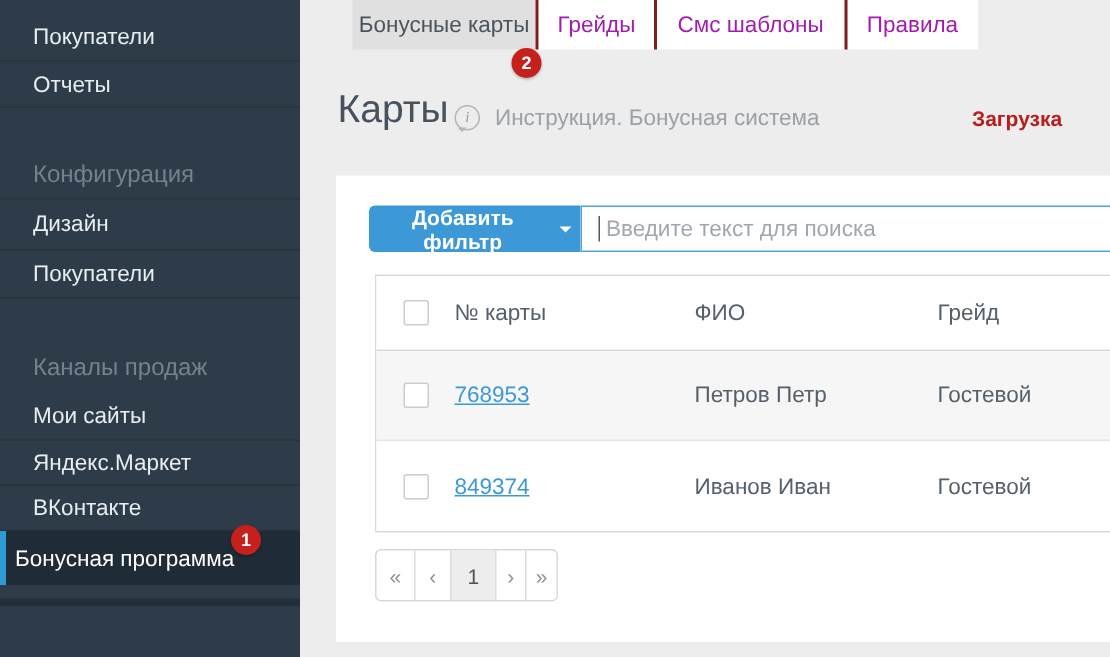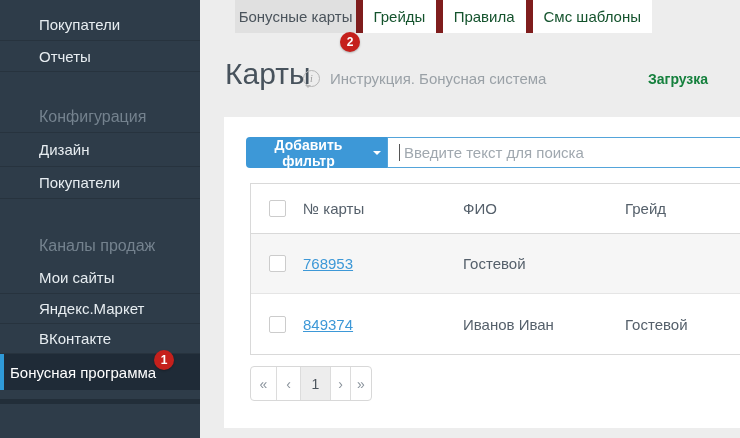--- a/index.html
+++ b/index.html
@@ -4,53 +4,53 @@
 <style>
   html,body{margin:0;padding:0}
   body{
     width:740px;height:438px;overflow:hidden;position:relative;
     background:#ededed;font-family:"Liberation Sans",sans-serif;
     -webkit-font-smoothing:antialiased;
   }
   
   .sidebar{position:absolute;left:0;top:0;width:200px;height:438px;background:#2e3c49}
   .sb{box-sizing:border-box;display:flex;align-items:center;position:relative;
-      padding-left:39px;color:#e7edf1;font-size:15px;cursor:default}
+      padding-left:22px;color:#e7edf1;font-size:15px;cursor:default}
   .sb.bordered{border-bottom:1px solid #27333e}
   .sb-header{color:#74828e;font-size:16px}
   .sb.active{background:#1f2b37;border-left:4px solid #2f9ad8;padding-left:6px;color:#fff}
   .spacer{box-sizing:border-box}
   .darkstrip{background:#222e39}
   .h5{height:5px}.h8{height:8px}.h9{height:9px}.h30{height:30px}.h31{height:31px}
   .h32{height:32px}.h33{height:33px}.h34{height:34px}.h36{height:36px}
   .badge{position:absolute;background:#c5201c;color:#fff;border-radius:50%;
          width:20px;height:20px;line-height:20px;text-align:center;
          font-size:12px;font-weight:bold;box-shadow:0 1px 2px rgba(0,0,0,.25);z-index:5}
   .sb .badge{top:-4px;right:26px}
   
   .main{position:absolute;left:200px;top:0;width:452px;height:438px}
   .tabbar{height:33px;display:flex;padding-left:35px;box-sizing:border-box;background:#ededed}
   .tab{display:flex;align-items:center;justify-content:center;font-size:15px;
        position:relative;box-sizing:border-box;cursor:default;white-space:nowrap}
   .tab.active{background:#e0e0e0;color:#4b545c;width:155px}
-  .tab.inactive{background:#ffffff;color:#14532d;border-left:7px solid #7f1d1d}
+  .tab.inactive{background:#ffffff;color:#a21caf;border-left:2px solid #7f1d1d}
   .tab-grades{width:100px}.tab-rules{width:113px}.tab-sms{width:160px}
   .tab .badge{right:-4px;bottom:-19px;top:auto}
   
   .content{position:absolute;left:0;top:33px;width:560px;height:405px}
-  .page-title{position:absolute;left:25px;top:24px;font-size:30px;color:#47525c}
+  .page-title{position:absolute;left:25px;top:24px;font-size:26px;color:#47525c}
   .info-icon{position:absolute;left:103px;top:37px;width:15px;height:15px;
              border:1px solid #b5b5b5;border-radius:50%;color:#9b9b9b;
              font-size:10px;line-height:15px;text-align:center;font-style:italic;
              font-family:"Liberation Serif",serif}
   .info-icon::after{content:"";position:absolute;left:1px;bottom:-5px;
              border:3px solid transparent;border-top-color:#b5b5b5}
   .subtitle{position:absolute;left:130px;top:37px;font-size:15px;color:#9aa1a7;white-space:nowrap}
   .loading{position:absolute;left:448px;top:38px;font-size:14px;font-weight:bold;
-           color:#15803d;white-space:nowrap}
+           color:#b91c1c;white-space:nowrap}
   
   .card{position:absolute;left:24px;top:84px;width:600px;height:311px;background:#fff}
   .filter-row{position:absolute;left:22px;top:20px;height:31px;display:flex}
   .btn-filter{box-sizing:border-box;width:141px;height:31px;background:#3d98d7;border:none;
               border-radius:4px 0 0 4px;color:#fff;font-size:14px;font-weight:bold;
               font-family:"Liberation Sans",sans-serif;display:flex;align-items:center;
               justify-content:center;gap:8px;cursor:pointer}
   .caret-down{width:0;height:0;border:4px solid transparent;border-top-color:#fff;margin-top:4px}
   .search-wrap{position:relative;width:392px;height:31px}
   .search-input{box-sizing:border-box;width:100%;height:100%;border:1px solid #53a4da;
@@ -125,25 +125,25 @@
 <div class="main">
 
   <div class="tabbar">
     <div class="tab active">
       <span>Бонусные карты</span>
       <span class="badge">2</span>
     </div>
     <div class="tab inactive tab-grades">
       <span>Грейды</span>
     </div>
+    <div class="tab inactive tab-sms">
+      <span>Смс шаблоны</span>
+    </div>
     <div class="tab inactive tab-rules">
       <span>Правила</span>
-    </div>
-    <div class="tab inactive tab-sms">
-      <span>Смс шаблоны</span>
     </div>
   </div>
 
   <div class="content">
     <div class="page-title">Карты</div>
     <div class="info-icon">i</div>
     <div class="subtitle">Инструкция. Бонусная система</div>
     <div class="loading">Загрузка</div>
 
     <div class="card">
@@ -166,20 +166,21 @@
             </div>
           <div class="c1 cell">№ карты</div>
           <div class="c2 cell">ФИО</div>
           <div class="c3 cell">Грейд</div>
         </div>
         <div class="trow tr-odd">
           <div class="c0">
               <span class="cb"></span>
             </div>
           <div class="c1 cell"><a class="card-link">768953</a></div>
+          <div class="c2 cell">Петров Петр</div>
           <div class="c3 cell">Гостевой</div>
         </div>
         <div class="trow tr-even">
           <div class="c0">
               <span class="cb"></span>
             </div>
           <div class="c1 cell"><a class="card-link">849374</a></div>
           <div class="c2 cell">Иванов Иван</div>
           <div class="c3 cell">Гостевой</div>
         </div>

